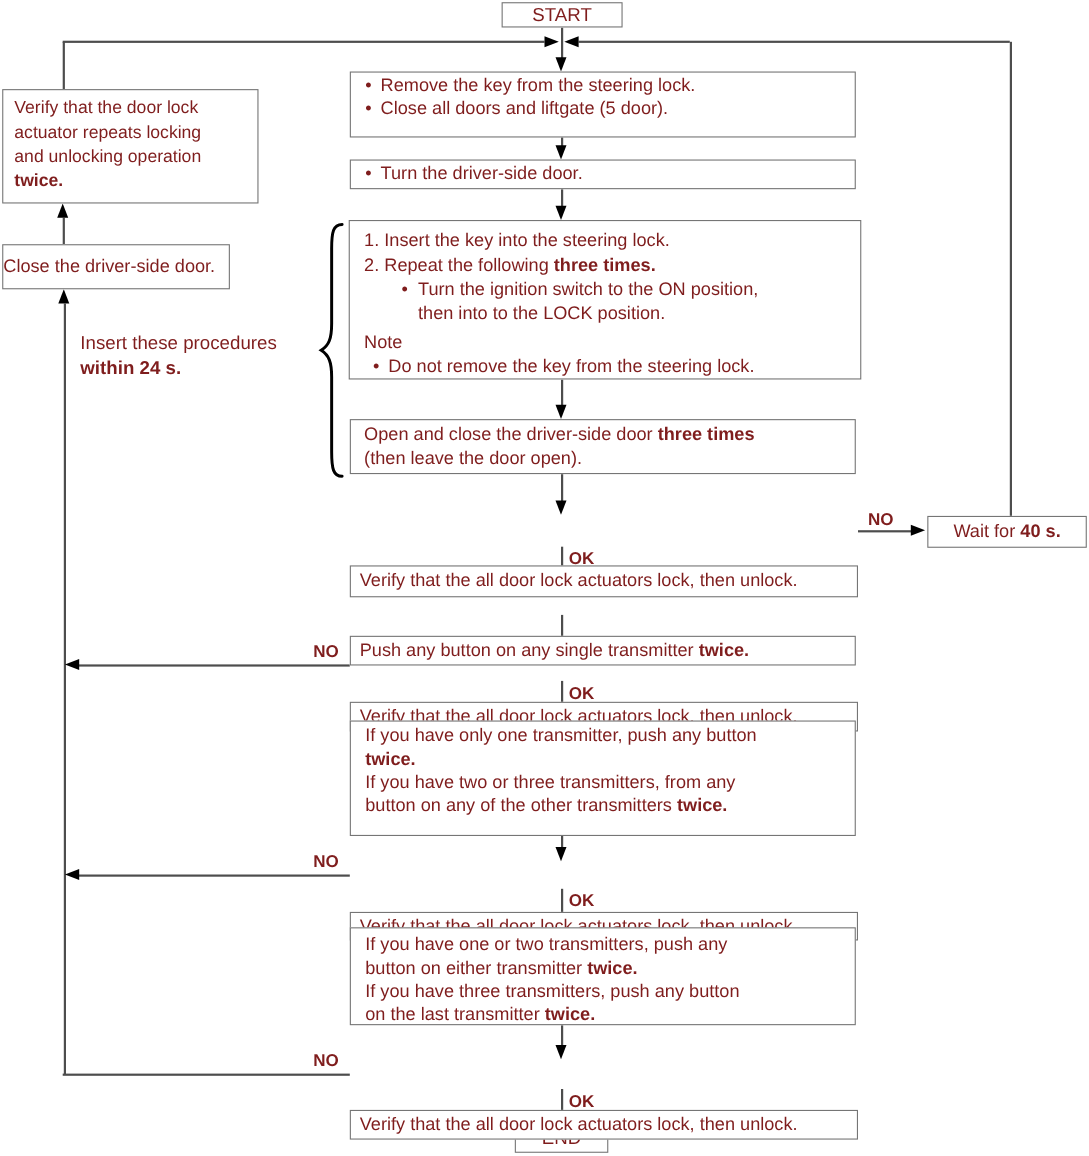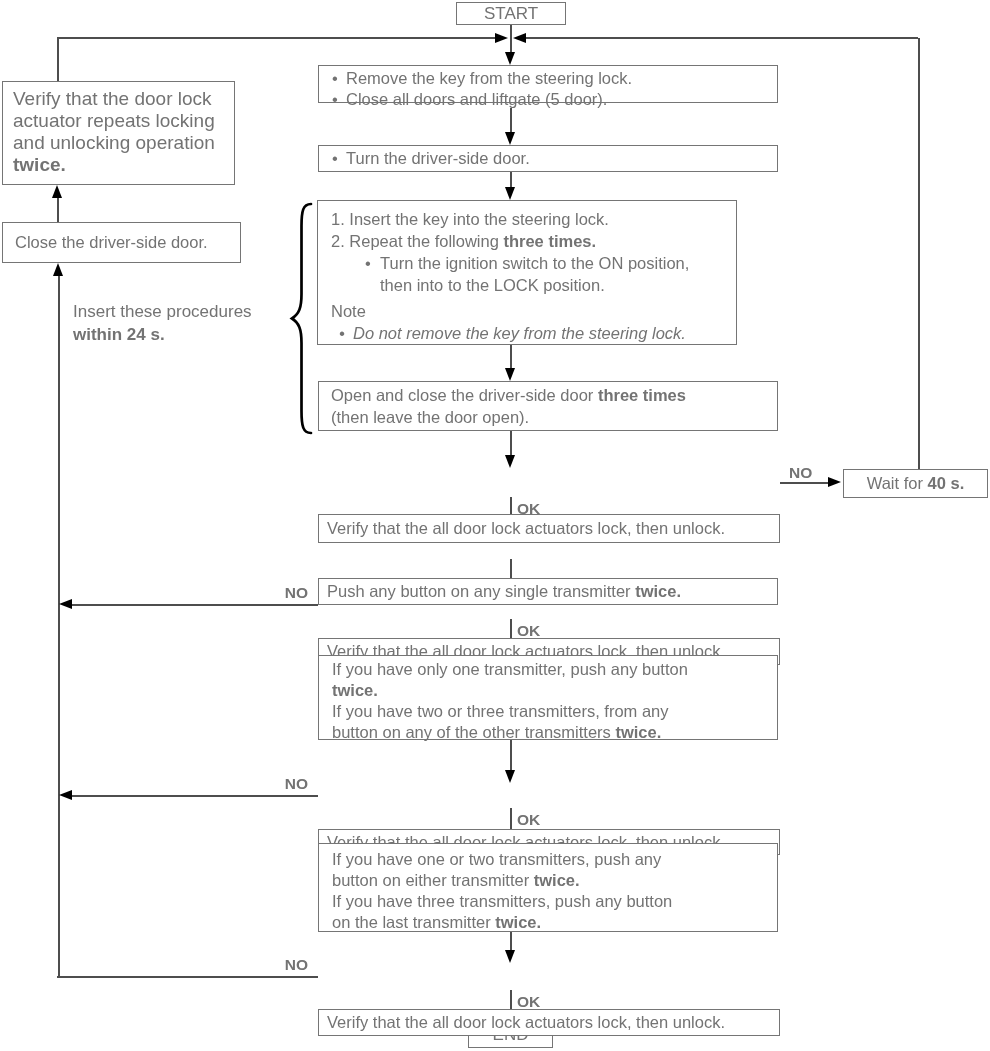--- a/index.html
+++ b/index.html
@@ -1,48 +1,48 @@
 <!DOCTYPE html>
 <html><head>
 <meta charset="utf-8">
 <style>
   html,body { margin:0; padding:0; background:#fff; }
   .canvas {
     position:relative; width:990px; height:1051px; background:#fff;
-    font-family:"Liberation Sans", sans-serif; color:#737373; font-size:16.5px;
+    font-family:"Liberation Sans", sans-serif; color:#7f1d1d; font-size:16.5px;
     overflow:hidden;
   }
   .box {
     position:absolute; box-sizing:border-box; background:#fff;
     border:1.4px solid #757575;
   }
   .terminal { display:flex; align-items:center; justify-content:center; font-size:17px; }
   .oneline { display:flex; align-items:center; padding-left:8px; white-space:nowrap;margin-top:46px; }
   .pad { padding:2px 8px 2px 12px; line-height:20.5px; }
   .lh21 { line-height:21px; }
   b, .bold { font-weight:bold; }
   .bul { position:relative; padding-left:15px; }
   .bul::before { content:"•"; position:absolute; left:1px; }
   .kcb { position:relative; padding-left:49px; }
   .kcb::before { content:"•"; position:absolute; left:34px; }
   .kcc { padding-left:49px; }
-  .noteb { position:relative; padding-left:22px;font-style:italic; }
+  .noteb { position:relative; padding-left:22px; }
   .noteb::before { content:"•"; position:absolute; left:8px; }
   .vline { position:absolute; width:1.5px; background:#4d4d4d; }
   .hline { position:absolute; height:1.5px; background:#4d4d4d; }
   .ah { position:absolute; width:0; height:0; }
   .ah.down  { border-left:5.5px solid transparent; border-right:5.5px solid transparent; border-top:13px solid #000; }
   .ah.up    { border-left:5.5px solid transparent; border-right:5.5px solid transparent; border-bottom:13px solid #000; }
   .ah.left  { border-top:5.5px solid transparent; border-bottom:5.5px solid transparent; border-right:13px solid #000; }
   .ah.right { border-top:5.5px solid transparent; border-bottom:5.5px solid transparent; border-left:13px solid #000; }
   .lbl { position:absolute; font-weight:bold; font-size:15.5px; white-space:nowrap; }
   .lbl.ra { text-align:right; }
   .timing { position:absolute; left:73px; top:300px; width:230px; font-size:17px; line-height:23px; }
   .brace { position:absolute; left:289px; top:202px; }
-  .leftbox { line-height:22px; padding:6px 8px 19px 10px; font-size:19px; }
+  .leftbox { line-height:22px; padding:6px 8px 19px 10px; font-size:16px; }
 </style>
 </head>
 <body>
 
 <div class="canvas">
 
   <div class="vline" style="left:510px; top:25px;  height:28px;"></div>
   <div class="hline" style="left:57px;  top:37px;  width:438px;"></div>
   <div class="hline" style="left:526px; top:37px;  width:392px;"></div>
   <div class="vline" style="left:57px;  top:38px;  height:43px;"></div>
@@ -85,30 +85,30 @@
   <div class="ah up" style="left:52px; top:185px;"></div>
   <div class="ah up" style="left:53px; top:263px;"></div>
 
   <div class="box terminal" style="left:456px; top:2px; width:110px; height:23px;">
     <span>START</span>
   </div>
   <div class="box terminal" style="left:468px; top:1022px; width:85px; height:26px;">
     <span>END</span>
   </div>
 
-  <div class="box pad" style="left:318px; top:65px; width:460px; height:38px;">
+  <div class="box pad" style="left:318px; top:65px; width:460px; height:60px;">
     <div class="bul">Remove the key from the steering lock.</div>
     <div class="bul">Close all doors and liftgate (5 door).</div>
   </div>
 
   <div class="box pad" style="left:318px; top:145px; width:460px; height:27px;">
     <div class="bul">Turn the driver-side door.</div>
   </div>
 
-  <div class="box" style="left:317px; top:200px; width:420px; height:145px; padding:7px 6px 2px 13px; line-height:22px;">
+  <div class="box" style="left:317px; top:200px; width:466px; height:145px; padding:7px 6px 2px 13px; line-height:22px;">
     <div>1. Insert the key into the steering lock.</div>
     <div><span>2. Repeat the following </span><b>three times.</b></div>
     <div class="kcb">Turn the ignition switch to the ON position,</div>
     <div class="kcc">then into to the LOCK position.</div>
     <div style="margin-top:4px;">Note</div>
     <div class="noteb">Do not remove the key from the steering lock.</div>
   </div>
 
   <div class="box" style="left:318px; top:381px; width:460px; height:50px; padding:2px 6px 2px 12px; line-height:22px;">
     <div><span>Open and close the driver-side door </span><b>three times</b></div>
@@ -124,21 +124,21 @@
   </div>
 
   <div class="box oneline" style="left:318px; top:532px; width:460px; height:27px;">
     <span><span>Push any button on any single transmitter </span><b>twice.</b></span>
   </div>
 
   <div class="box oneline" style="left:318px; top:592px; width:462px; height:27px;">
     <span>Verify that the all door lock actuators lock, then unlock.</span>
   </div>
 
-  <div class="box lh21" style="left:318px; top:655px; width:460px; height:85px; padding:3px 6px 2px 13px;">
+  <div class="box lh21" style="left:318px; top:655px; width:460px; height:105px; padding:3px 6px 2px 13px;">
     <div>If you have only one transmitter, push any button</div>
     <div><b>twice.</b></div>
     <div>If you have two or three transmitters, from any</div>
     <div><span>button on any of the other transmitters </span><b>twice.</b></div>
   </div>
 
   <div class="box oneline" style="left:318px; top:783px; width:462px; height:26px;">
     <span>Verify that the all door lock actuators lock, then unlock.</span>
   </div>
 
@@ -153,21 +153,21 @@
     <span>Verify that the all door lock actuators lock, then unlock.</span>
   </div>
 
   <div class="box leftbox" style="left:2px; top:81px; width:233px; height:104px;">
     <div>Verify that the door lock</div>
     <div>actuator repeats locking</div>
     <div>and unlocking operation</div>
     <div><b>twice.</b></div>
   </div>
 
-  <div class="box" style="left:2px; top:222px; width:239px; height:41px; display:flex; align-items:center; padding-left:12px; font-size:16.5px; white-space:nowrap;">
+  <div class="box" style="left:2px; top:222px; width:207px; height:41px; display:flex; align-items:center; padding-left:0; font-size:16.5px; white-space:nowrap;">
     <span>Close the driver-side door.</span>
   </div>
 
   <div class="timing">
     <div>Insert these procedures</div>
     <div><b>within 24 s.</b></div>
   </div>
   <svg class="brace" width="24" height="233" viewBox="0 0 24 233">
     <path d="M22,2 C14,2 12.5,9 12.5,24 L12.5,92 C12.5,106 10,112 3,116.5 C10,121 12.5,127 12.5,141 L12.5,209 C12.5,224 14,231 22,231" fill="none" stroke="#000" stroke-width="2.7" stroke-linecap="round"></path>
   </svg>

